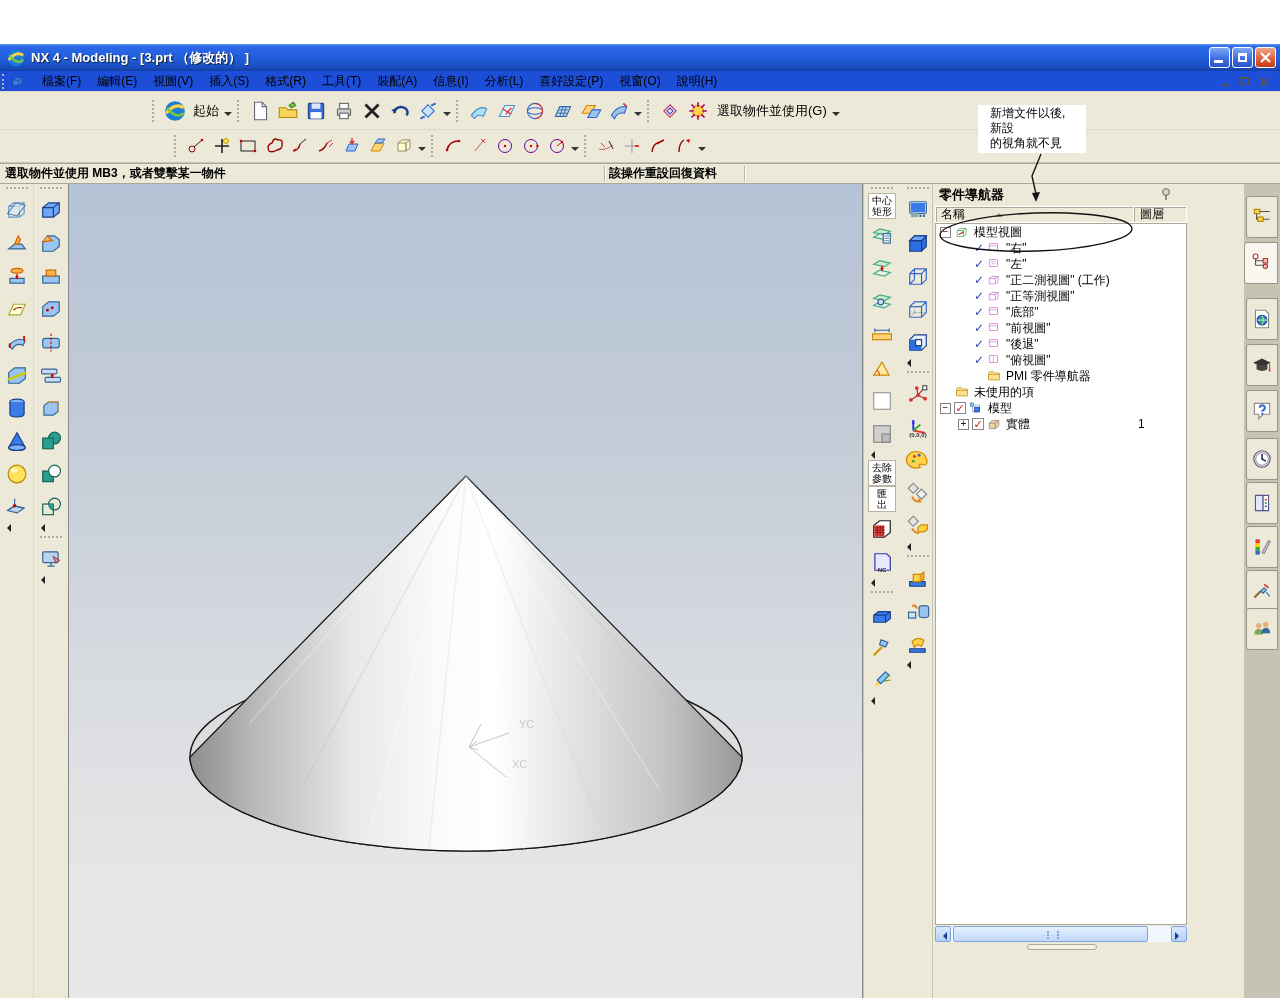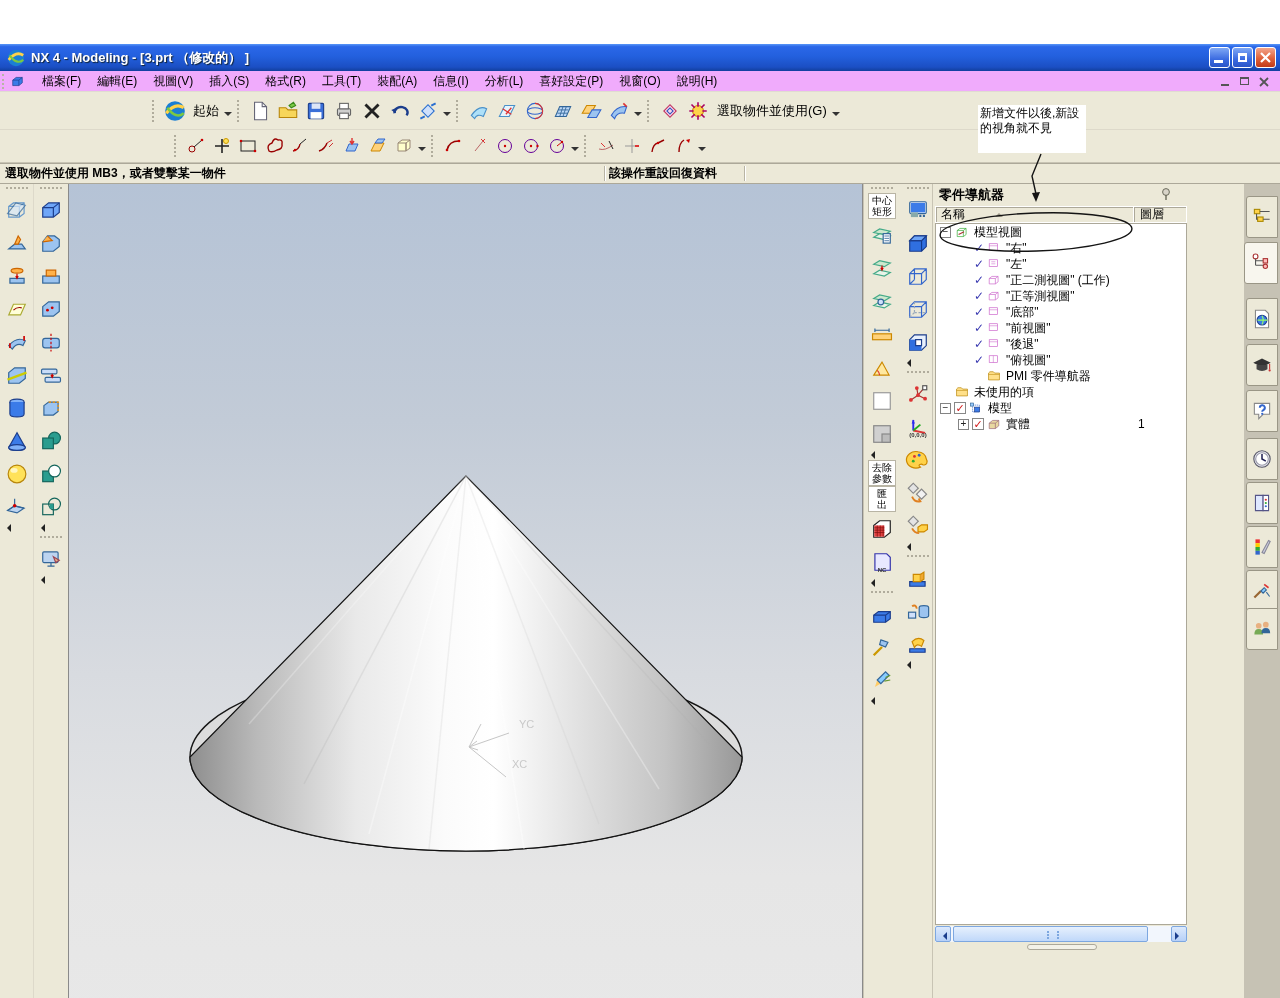--- a/index.html
+++ b/index.html
@@ -15,21 +15,21 @@
   .titletext { color:#fff; font-weight:bold; font-size:13px; text-shadow:1px 1px 1px #123; white-space:nowrap; }
   .wbtns { margin-left:auto; display:flex; gap:2px; }
   .wbtn { width:21px; height:21px; border:1px solid #fff; border-radius:3px;
     background:linear-gradient(180deg,#7fa8f5,#3a6ae0 60%,#2a55c8); position:relative; }
   .wbtn.close { background:linear-gradient(180deg,#f2a58c,#e0623a 55%,#c23a18); }
   .wbtn .mingl { position:absolute; left:4px; bottom:4px; width:9px; height:3px; background:#fff; }
   .wbtn .resgl { position:absolute; left:5px; top:5px; width:9px; height:9px; border:2px solid #fff; border-top-width:3px; }
   .wbtn svg { position:absolute; left:3px; top:3px; }
 
   
-  .menubar { position:absolute; left:0; top:27px; width:1280px; height:21px; background:#f0abfc;
+  .menubar { position:absolute; left:0; top:27px; width:1280px; height:21px; background:#1d4ed8;
     display:flex; align-items:center; border-bottom:1px solid #e0dcd0; }
   .mgrip { width:4px; height:15px; margin:0 3px 0 2px; border-left:2px dotted #b8b4a4; }
   .childicon { width:17px; height:15px; margin-right:8px; }
   .mi { padding:2px 8px; white-space:nowrap; color:#000; }
   .mdibtns { margin-left:auto; display:flex; gap:4px; padding-right:8px; }
   .mdib { width:15px; height:13px; position:relative; }
   .mdib .mingl { position:absolute; left:2px; bottom:2px; width:8px; height:2px; background:#555; }
   .mdib .resgl { position:absolute; left:2px; top:2px; width:9px; height:8px; border:1px solid #555; border-top-width:2px; }
   .mdib svg { position:absolute; left:1px; top:1px; }
 
@@ -120,21 +120,21 @@
 
   
   .taskbar { position:absolute; left:0; top:985px; width:1280px; height:13px; background:#2a5ade; }
   .startstub { position:absolute; left:0; top:0; width:73px; height:13px;
     background:linear-gradient(180deg,#58b558,#2f8a2f); border-radius:0 0 6px 0; }
   .tray { position:absolute; left:1135px; top:0; right:0; height:13px;
     background:linear-gradient(180deg,#4a7ae8,#2f63dc); border-left:1px solid #1a3fa8; }
 
   
   .note { position:absolute; left:978px; top:61px; width:108px; height:48px; background:#fff;
-    font-size:12px; line-height:15px; padding:1px 2px; color:#000; white-space:pre-line; }
+    font-size:12px; line-height:15px; padding:1px 12px; color:#000; white-space:pre-line; }
   #overlay { position:absolute; left:0; top:0; width:1280px; height:998px; pointer-events:none; z-index:50; }
   .conewrap { position:absolute; left:0; top:0; width:795px; height:845px; }
 </style>
 </head>
 <body>
 
 <div id="app">
 
   <div class="titlebar">
     <svg class="nxlogo" viewBox="0 0 22 22">

